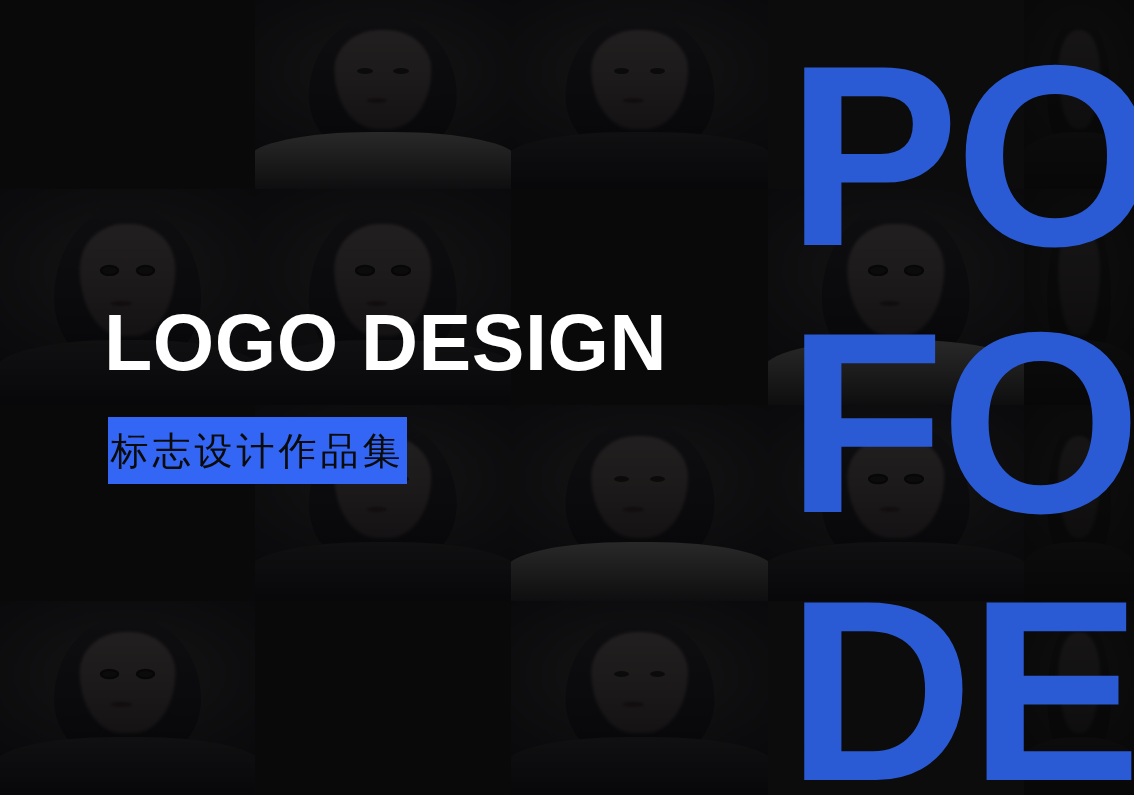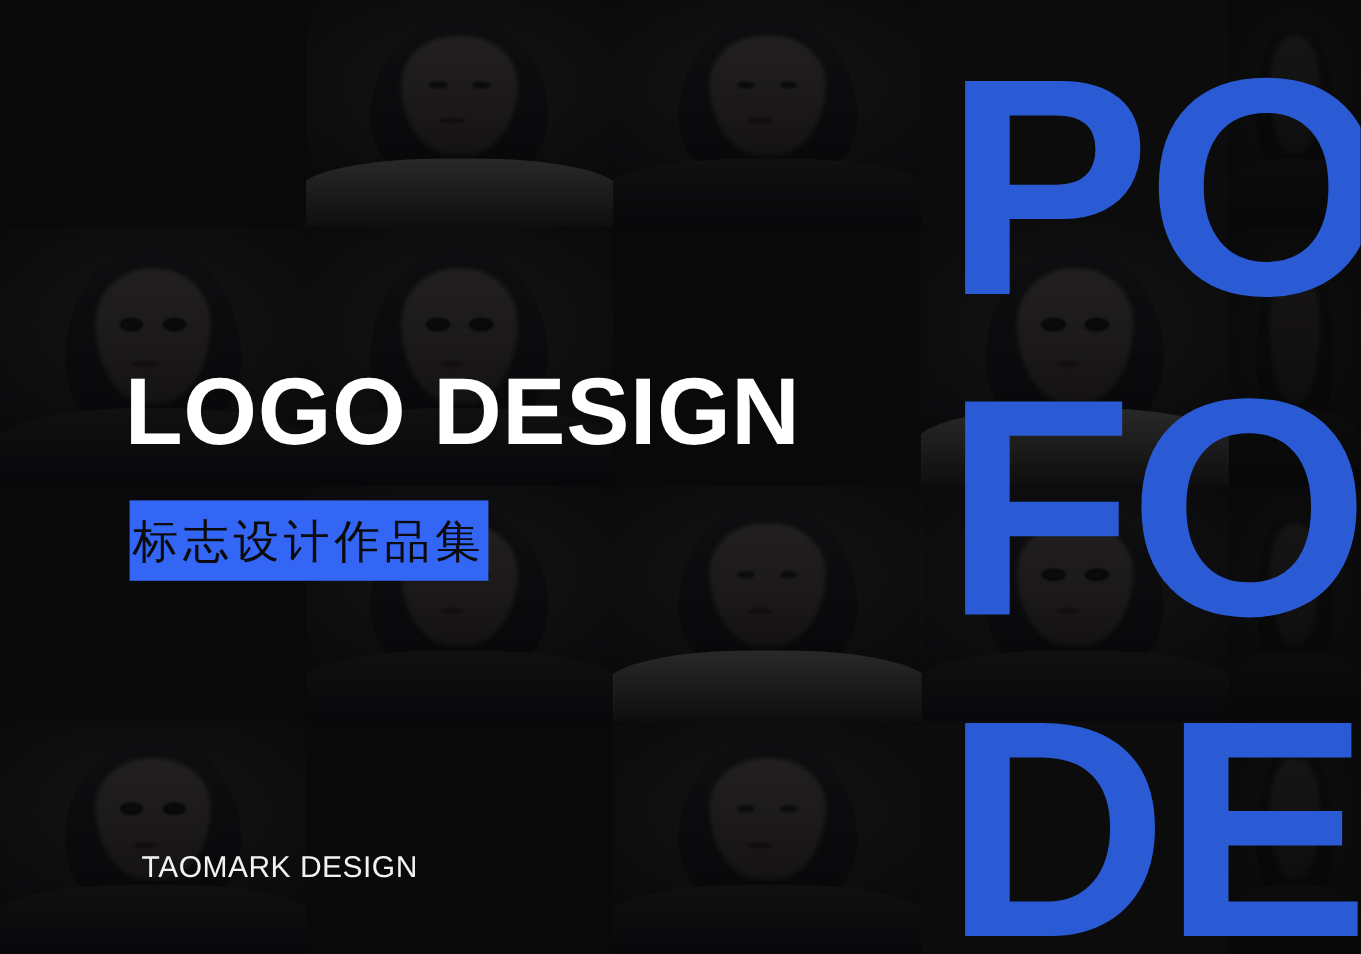--- a/index.html
+++ b/index.html
@@ -342,15 +342,14 @@
     <div class="bl-row r2" style="color: rgb(43, 91, 212);">FO</div>
     <div class="bl-row r3" style="color: rgb(43, 91, 212);">DE</div>
   </div>
 
   <div class="headline" style="color: rgb(255, 255, 255);">LOGO DESIGN</div>
 
   <div class="subtitle-box" style="background: rgb(51, 102, 245);">
     <span class="subtitle-text" style="color: rgb(11, 11, 11);">标志设计作品集</span>
   </div>
 
-  <div class="brand" style="color: rgb(242, 242, 242);">TAOMARK DESIGN</div>
 
 </div>
 
 </body></html>

